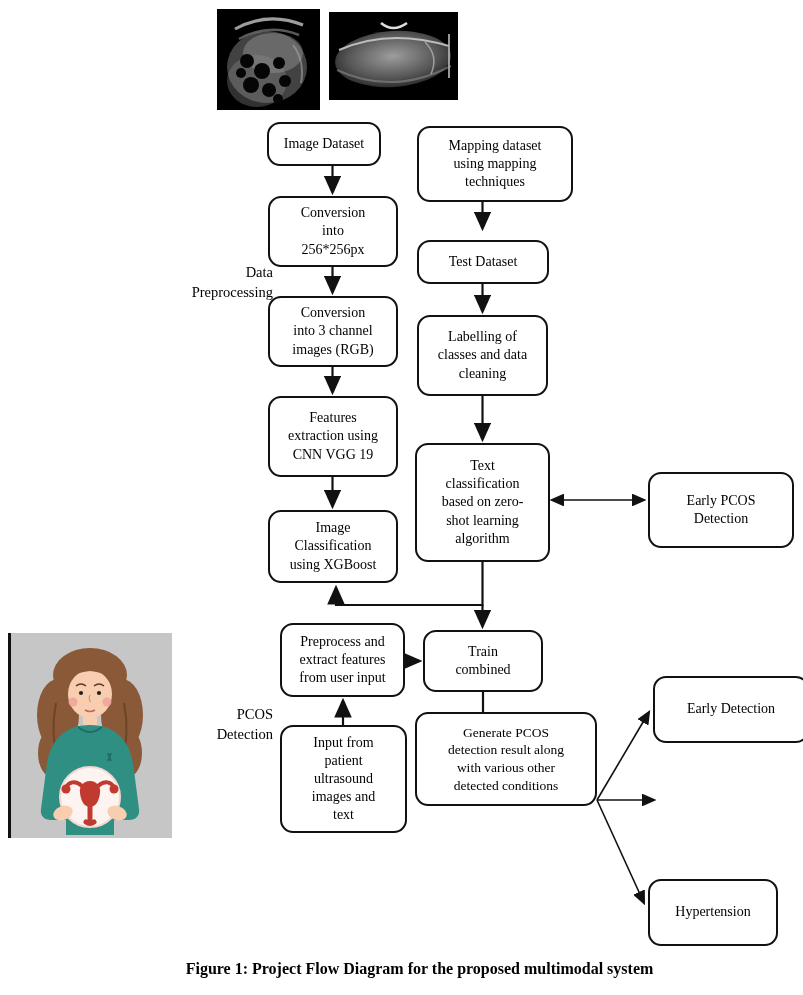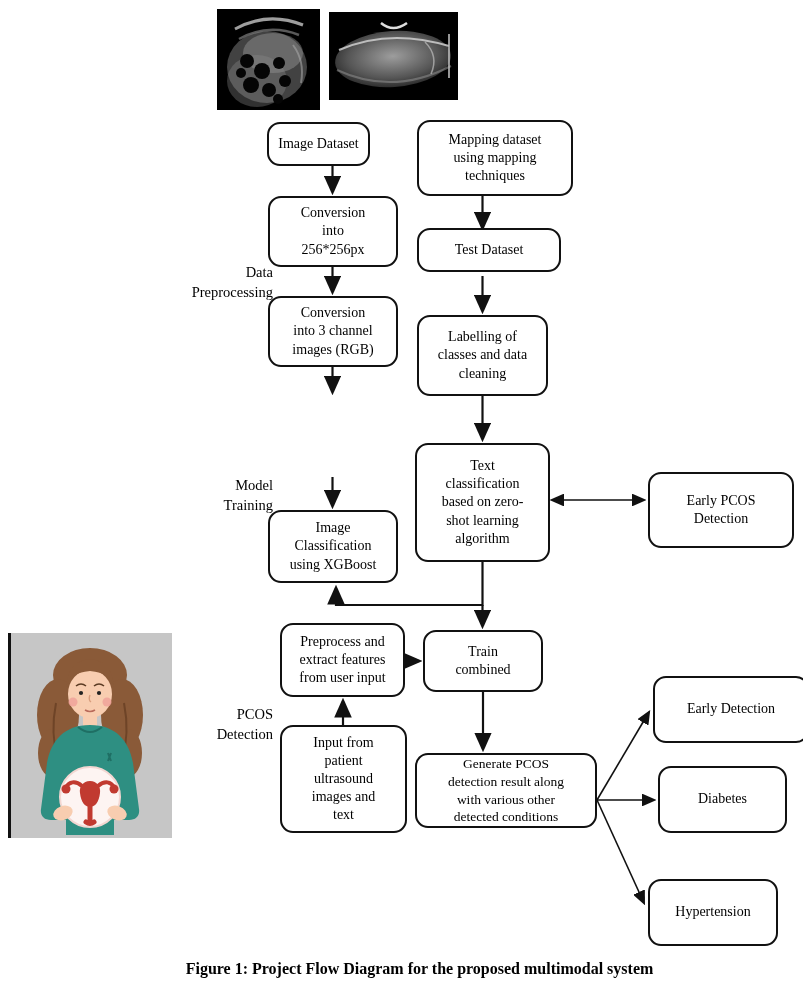--- a/index.html
+++ b/index.html
@@ -64,40 +64,41 @@
       <path d="M52,11 Q64,21 78,11" stroke="#ddd" stroke-width="2.5" fill="none"></path>
       <path d="M10,38 Q60,16 120,34" stroke="#cfcfcf" stroke-width="2" fill="none" opacity="0.85"></path>
       <path d="M8,58 Q64,84 122,54" stroke="#8a8a8a" stroke-width="2" fill="none" opacity="0.6"></path>
       <path d="M96,30 Q110,44 102,62" stroke="#bdbdbd" stroke-width="1.5" fill="none" opacity="0.7"></path>
       <rect x="119" y="22" width="2" height="44" fill="#bbb" opacity="0.8"></rect>
     </svg>
   </div>
 
   <div class="stage-label" style="left:155px;top:263px;width:118px">Data
 Preprocessing</div>
-  <div class="stage-label" style="left:155px;top:476px;width:118px">Model
-Training</div>
   <div class="stage-label" style="left:155px;top:705px;width:118px">PCOS
 Detection</div>
 
-  <div class="box" style="left:267px;top:122px;width:103px;height:44px">Image Dataset</div>
+  <div class="box" style="left:267px;top:122px;width:114px;height:44px">Image Dataset</div>
   <div class="box" style="left:268px;top:196px;width:130px;height:71px">Conversion
 into
 256*256px</div>
   <div class="box" style="left:268px;top:296px;width:130px;height:71px">Conversion
 into 3 channel
 images (RGB)</div>
+  <div class="box" style="left:268px;top:396px;width:130px;height:81px">Features
+extraction using
+CNN VGG 19</div>
   <div class="box" style="left:268px;top:510px;width:130px;height:73px">Image
 Classification
 using XGBoost</div>
 
-  <div class="box" style="left:417px;top:120px;width:156px;height:76px">Mapping dataset
+  <div class="box" style="left:417px;top:126px;width:156px;height:76px">Mapping dataset
 using mapping
 techniques</div>
-  <div class="box" style="left:417px;top:228px;width:144px;height:44px">Test Dataset</div>
+  <div class="box" style="left:417px;top:240px;width:132px;height:44px">Test Dataset</div>
   <div class="box" style="left:417px;top:315px;width:131px;height:81px">Labelling of
 classes and data
 cleaning</div>
   <div class="box" style="left:415px;top:443px;width:135px;height:119px">Text
 classification
 based on zero-
 shot learning
 algorithm</div>
   <div class="box" style="left:648px;top:472px;width:146px;height:76px">Early PCOS
 Detection</div>
@@ -105,26 +106,25 @@
   <div class="box" style="left:280px;top:623px;width:125px;height:74px">Preprocess and
 extract features
 from user input</div>
   <div class="box" style="left:423px;top:630px;width:120px;height:62px">Train
 combined</div>
   <div class="box" style="left:280px;top:725px;width:127px;height:108px">Input from
 patient
 ultrasound
 images and
 text</div>
-  <div class="box" style="left:415px;top:753px;width:182px;height:75px;font-size:13.5px">Generate PCOS
+  <div class="box" style="left:415px;top:712px;width:182px;height:94px;font-size:13.5px">Generate PCOS
 detection result along
 with various other
 detected conditions</div>
   <div class="box" style="left:653px;top:676px;width:156px;height:67px">Early Detection</div>
-  <div class="box" style="left:658px;top:766px;width:129px;height:67px">Diabetes</div>
   <div class="box" style="left:648px;top:879px;width:130px;height:67px">Hypertension</div>
 
   <div class="photo" style="left:8px;top:633px">
     <svg width="164" height="205" viewBox="0 0 164 205">
       <rect width="164" height="205" fill="#c6c6c6"></rect>
       <rect x="0" y="0" width="3" height="205" fill="#111"></rect>
       <g fill="#8a5a38">
         <ellipse cx="82" cy="42" rx="37" ry="27"></ellipse>
         <ellipse cx="50" cy="82" rx="21" ry="36"></ellipse>
         <ellipse cx="114" cy="82" rx="21" ry="36"></ellipse>

